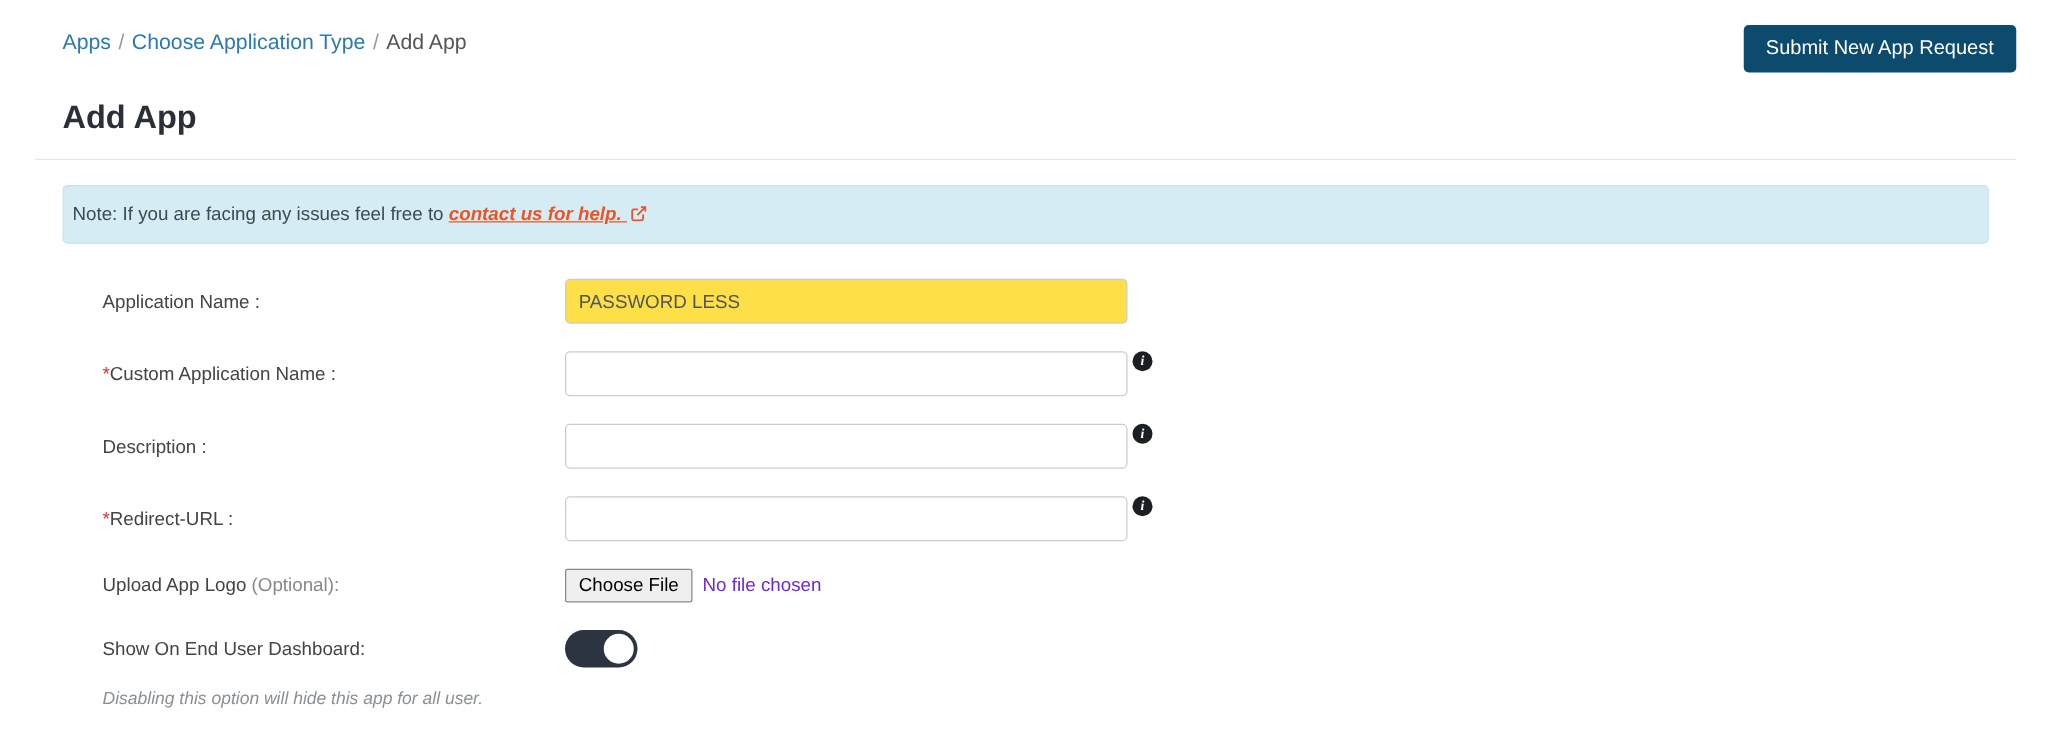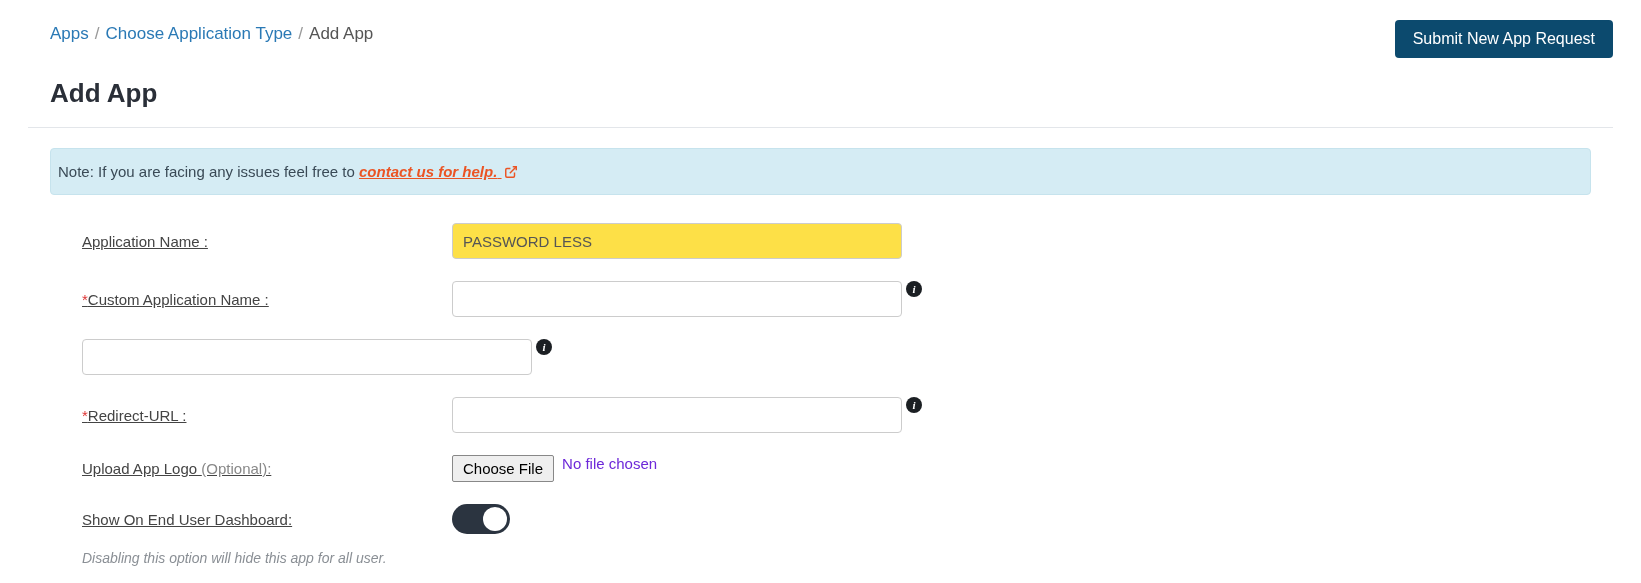--- a/index.html
+++ b/index.html
@@ -81,21 +81,20 @@
   .form-row {
     display: flex;
     align-items: center;
     margin-bottom: 22px;
     position: relative;
   }
   .form-label {
     width: 370px;
     font-size: 15px;
     color: #444;
-    text-decoration: underline;
   }
   .req { color: #d33; }
   .optional { color: #888; }
   .helper-note {
     font-size: 14px;
     font-style: italic;
     color: #8a8f95;
     margin-top: -6px;
   }
 
@@ -130,21 +129,21 @@
     display: flex;
     align-items: center;
     justify-content: center;
     cursor: pointer;
     font-family: Georgia, serif;
     font-style: italic;
   }
 
   .file-chooser {
     display: flex;
-    align-items: flex-start;
+    align-items: center;
     gap: 8px;
   }
   .file-btn {
     border: 1px solid #888;
     background: #efefef;
     padding: 4px 10px;
     font-size: 15px;
     cursor: pointer;
     border-radius: 2px;
   }
@@ -213,20 +212,21 @@
       <div class="form-label">
         <span class="req">*</span><span>Custom Application Name :</span>
       </div>
       <div class="form-input-wrap">
         <input type="text" class="text-input" value="" style="">
         <div class="info-icon">i</div>
       </div>
     </div>
 
     <div class="form-row">
+      <div class="form-label">Description :</div>
       <div class="form-input-wrap">
         <input type="text" class="text-input" value="" style="">
         <div class="info-icon">i</div>
       </div>
     </div>
 
     <div class="form-row">
       <div class="form-label">
         <span class="req">*</span><span>Redirect-URL :</span>
       </div>

